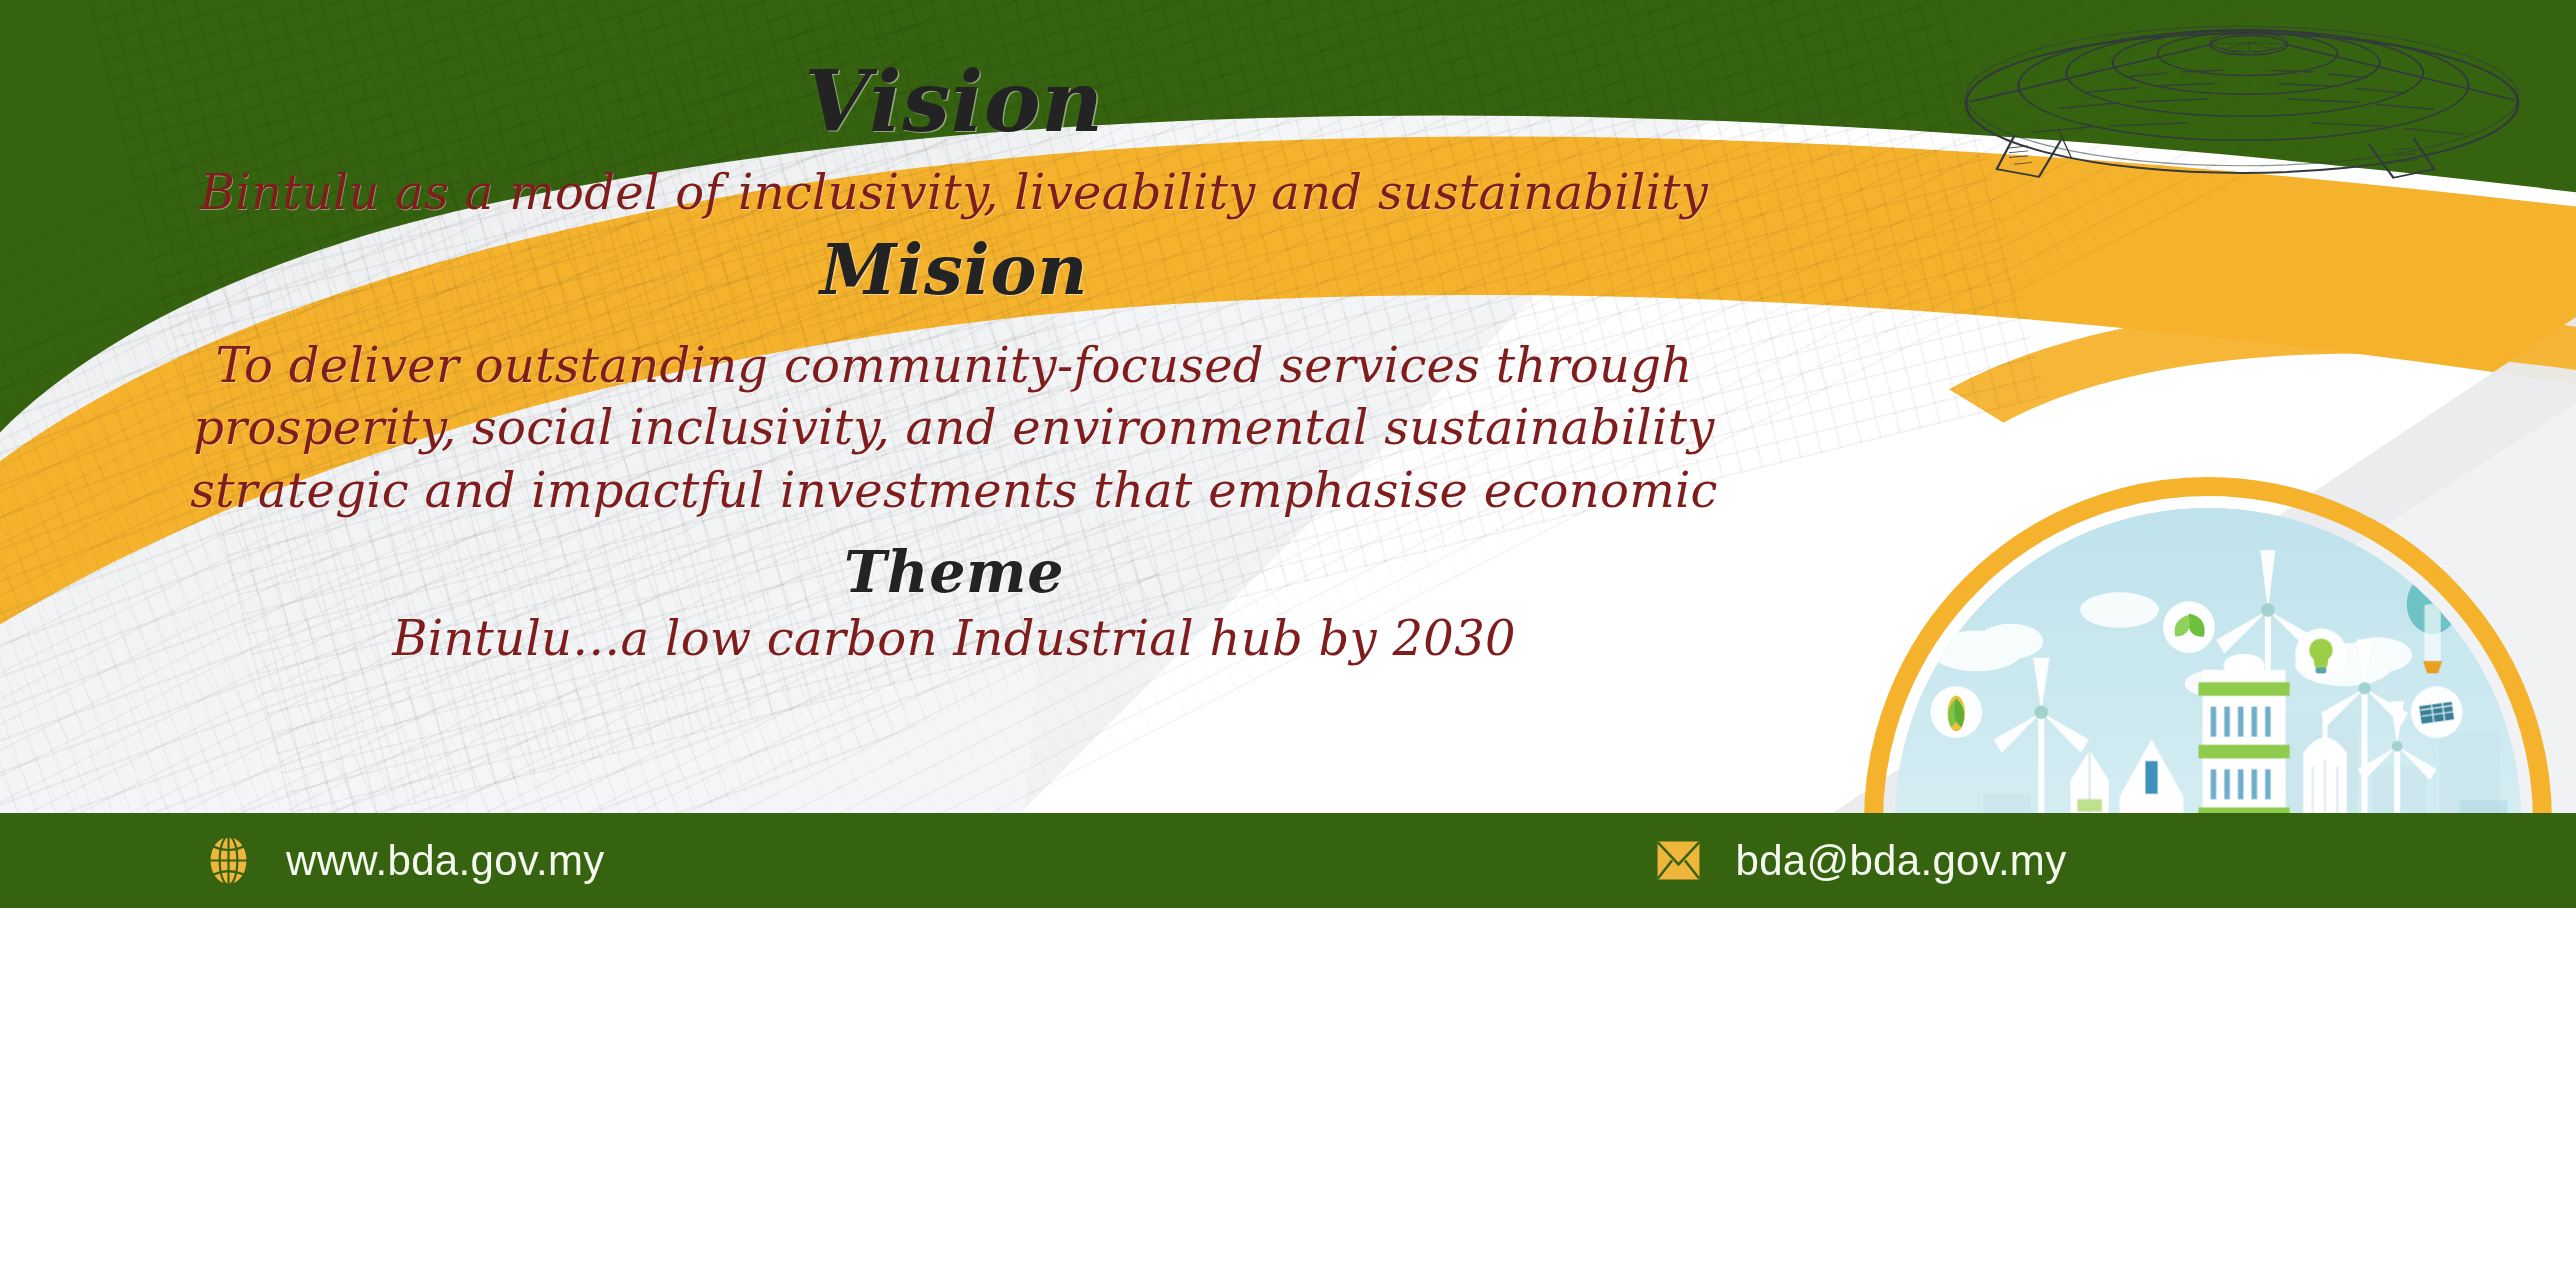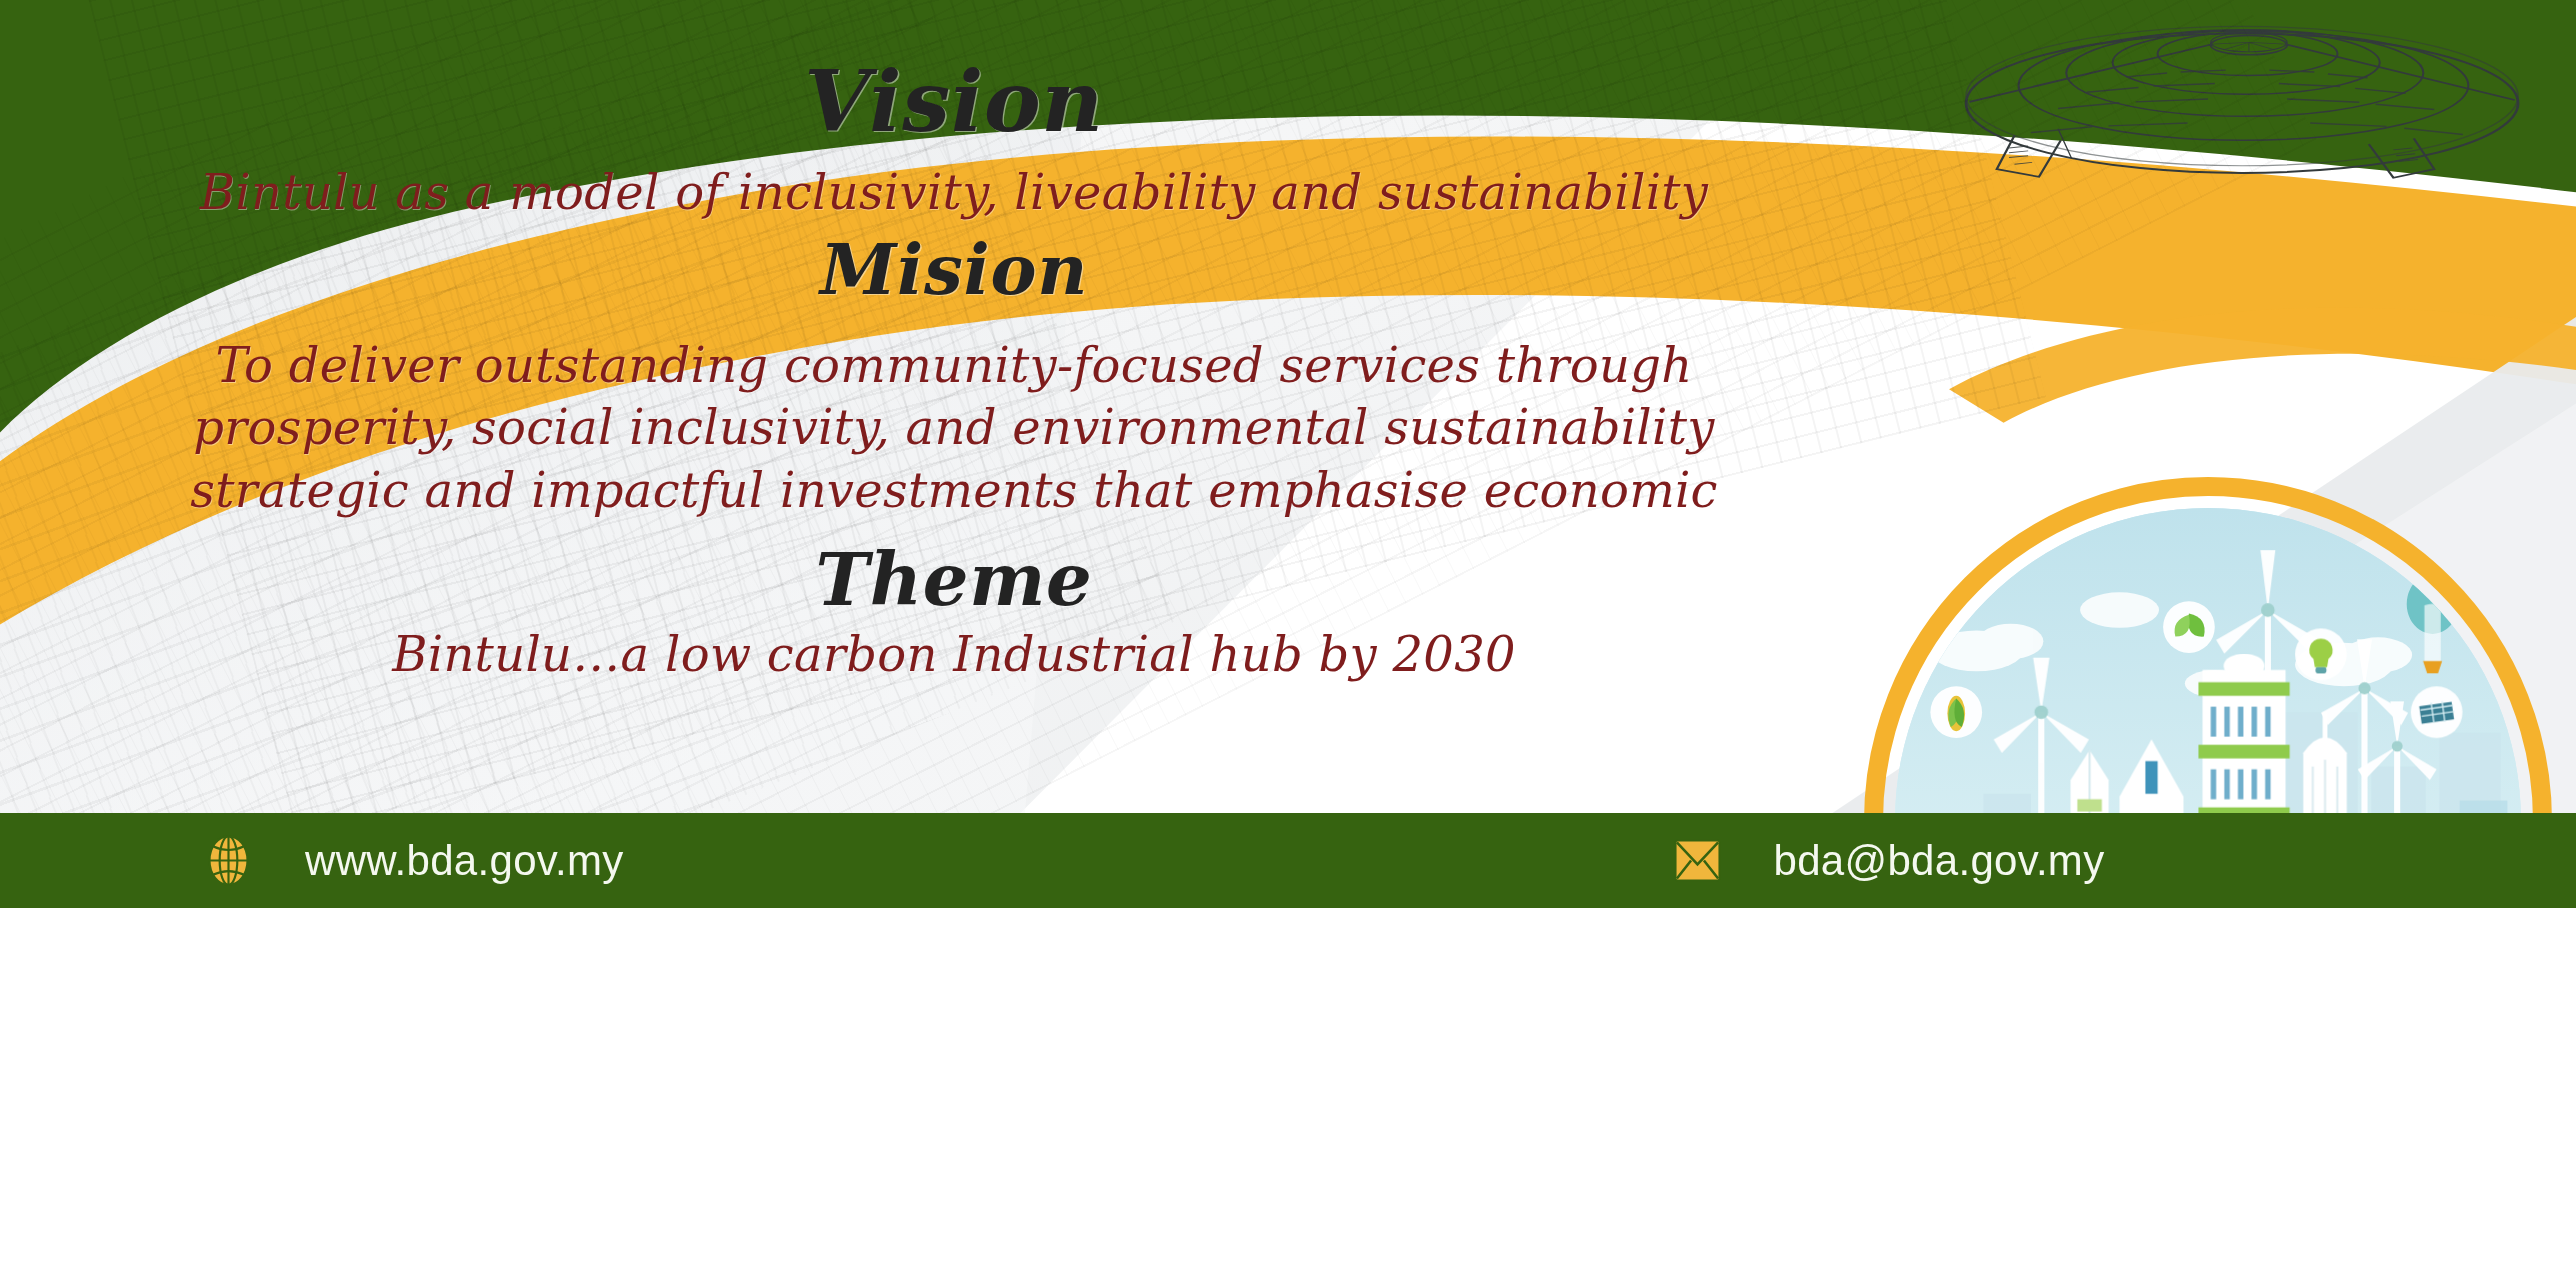--- a/index.html
+++ b/index.html
@@ -94,21 +94,21 @@
     font-weight: 700;
     font-style: italic;
     letter-spacing: 0.7px;
     line-height: 1.05;
     margin: 0;
     color: #232323;
     text-shadow: 1.4px 1.4px 0 rgba(255,255,255,0.45);
   }
   .h-vision  { font-size: 85px; }
   .h-mision  { font-size: 69px; margin-top: 10px; }
-  .h-theme   { font-size: 72px; margin-top: 20.4px; }
+  .h-theme   { font-size: 57px; margin-top: 20.4px; }
 
   .body-line {
     font-family: "DejaVu Serif", serif;
     font-style: italic;
     font-weight: 400;
     font-size: 48px;
     line-height: 1.30;
     margin: 0;
     color: #7f1d1d;
     letter-spacing: 0.3px;
@@ -150,21 +150,21 @@
     width: 100%;
     height: 95px;
     background: #366310;
     display: flex;
     align-items: center;
     z-index: 9;
   }
   .footer .contact {
     display: flex;
     align-items: center;
-    gap: 52px;
+    gap: 33px;
   }
   .footer .contact.web   { margin-left: 204px; }
   .footer .contact.email { margin-left: 1049px; }
   .footer .contact-text {
     font-family: "Liberation Sans", sans-serif;
     font-size: 42px;
     color: #f4f8ef;
     letter-spacing: 0.3px;
     white-space: nowrap;
   }

